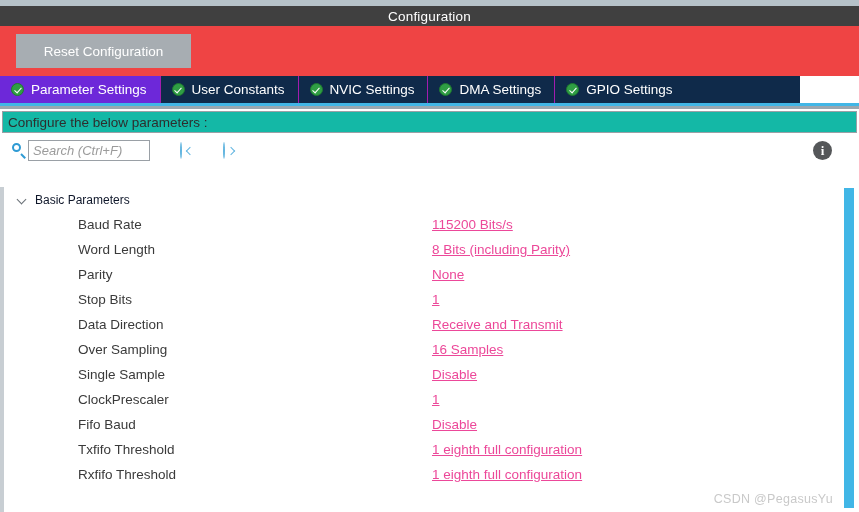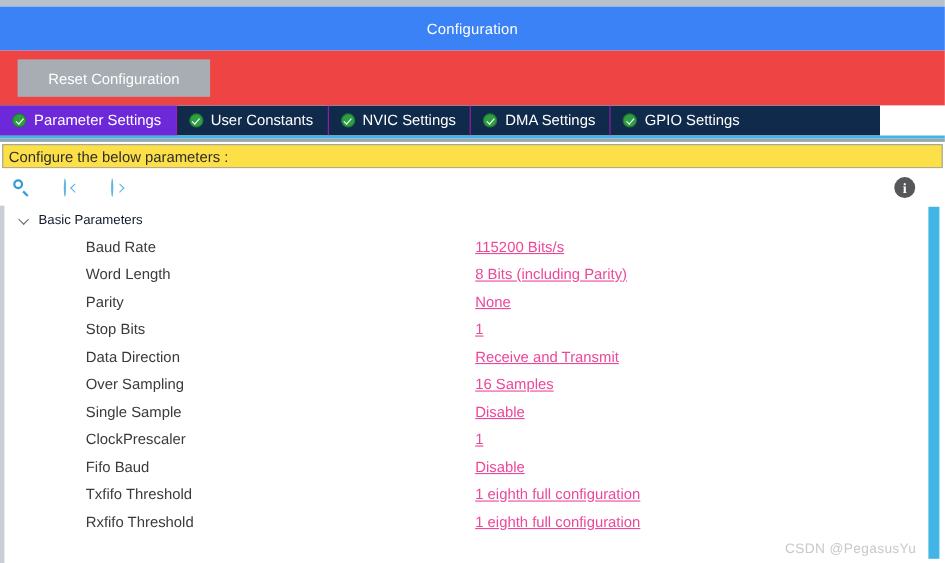--- a/index.html
+++ b/index.html
@@ -16,22 +16,22 @@
     color: #3c3c3c;
     position: relative;
   }
 
   
   .top-strip {
     height: 6px;
     background: #b6c2c9;
   }
   .titlebar {
-    height: 40px;
-    background: #3b82f6;
+    height: 20px;
+    background: #404040;
     color: #ffffff;
     display: flex;
     align-items: center;
     justify-content: center;
     font-size: 13.5px;
     letter-spacing: .2px;
   }
 
   
   .reset-row {
@@ -118,21 +118,21 @@
     height: 3px;
     background: #9aa7b0;
     width: 859px;
   }
 
   
   .configbar {
     margin: 2px 2px 0 2px;
     height: 22px;
     border: 1px solid #9aa0a6;
-    background: #fde047;
+    background: #14b8a6;
     display: flex;
     align-items: center;
     padding-left: 5px;
     box-sizing: border-box;
     font-size: 13.5px;
     color: #2e2e2e;
   }
 
   
   .searchrow {
@@ -349,20 +349,21 @@
 </div>
 <div class="tab-accent"></div>
 <div class="tab-accent2"></div>
 
 <div class="configbar">
   <span>Configure the below parameters :</span>
 </div>
 
 <div class="searchrow">
   <span class="search-icon"></span>
+  <input class="search-input" type="text" placeholder="Search (Ctrl+F)" style="">
   <span class="nav-prev-wrap">
     <span class="navbtn prev"></span>
   </span>
   <span class="nav-next-wrap">
     <span class="navbtn next"></span>
   </span>
   <span class="info-icon">i</span>
 </div>
 
 <div class="listwrap">

